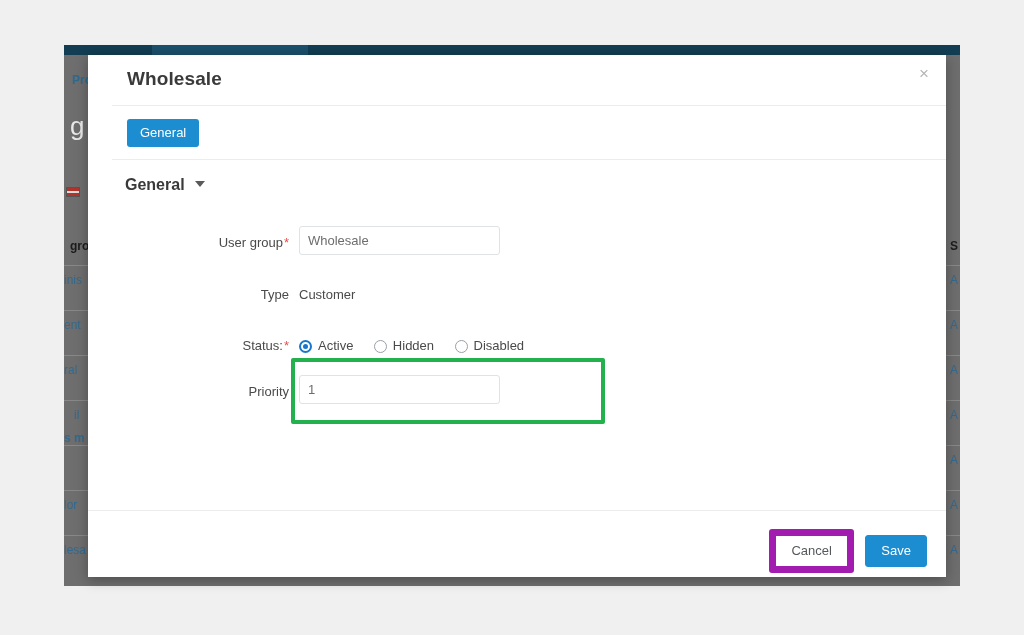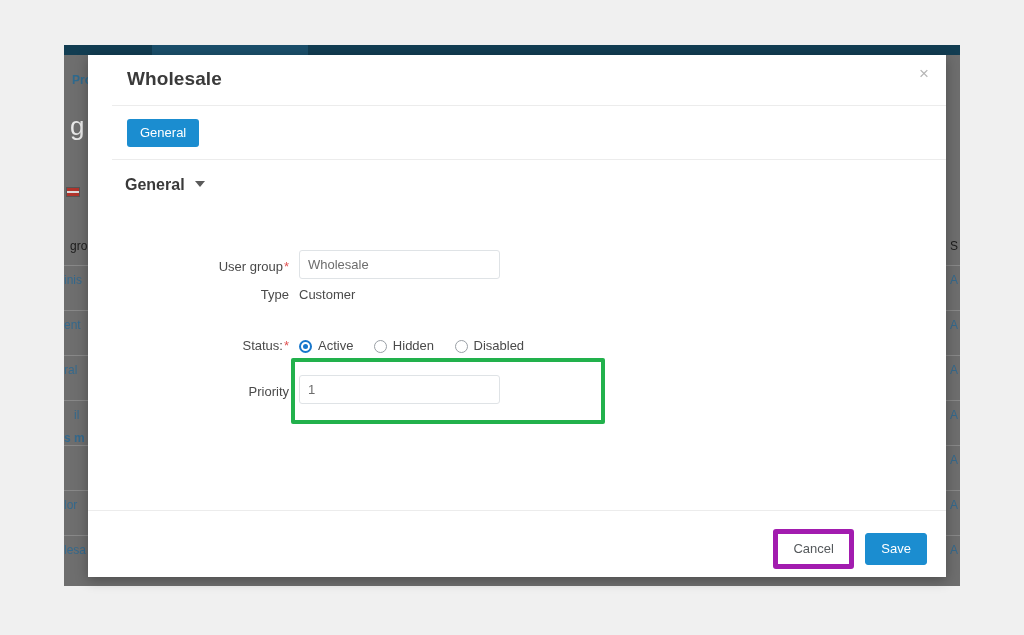--- a/index.html
+++ b/index.html
@@ -53,21 +53,21 @@
     white-space: nowrap;
   }
   .bg-flag {
     position: absolute; left: 2px; top: 132px;
     width: 14px; height: 10px;
     background: linear-gradient(#b0342c 0 33%, #dcdcdc 33% 66%, #b0342c 66%);
     border: 1px solid #555;
   }
   .bg-colhead {
     position: absolute; top: 184px;
-    font-size: 12px; font-weight: 400; color: #1c1c1c;
+    font-size: 12px; font-weight: 700; color: #1c1c1c;
     white-space: nowrap;
   }
   .bg-rowtext {
     position: absolute;
     font-size: 12px; color: #35698c;
     white-space: nowrap;
   }
   .bg-rowline {
     position: absolute; left: 0; width: 100%;
     height: 1px; background: rgba(255,255,255,0.18);
@@ -239,21 +239,21 @@
     font-size: 13px;
     padding: 7px 15px 8px 15px;
     border-radius: 3px;
     cursor: pointer;
     font-family: "Liberation Sans", sans-serif;
     margin-left: 7px;
   }
   .btn-cancel {
     background: #ffffff;
     color: #55595c;
-    border: 5px solid #a21caf;
+    border: 7px solid #a21caf;
   }
   .btn-save {
     background: #1b8dd0;
     color: #ffffff;
     border: 1px solid #1b8dd0;
   }
 </style>
 </head>
 <body>
 
@@ -313,21 +313,21 @@
     <div id="tabbar">
       <button class="tab-pill">General</button>
     </div>
 
     <div id="modal-body">
 
       <div id="section-head">
         <span>General</span><span id="section-caret"></span>
       </div>
 
-      <div class="form-row" style="top:66px;margin-top:24px;">
+      <div class="form-row" style="top:66px;">
         <span class="form-label"><span>User group</span><span class="req">*</span></span>
         <span class="form-control">
           <input class="text-input wide" type="text" value="Wholesale" style="">
         </span>
       </div>
 
       <div class="form-row" style="top:169px;">
         <span class="form-label"><span>Status:</span><span class="req">*</span></span>
         <span class="form-control radio-group">
           <label class="radio-item checked">

